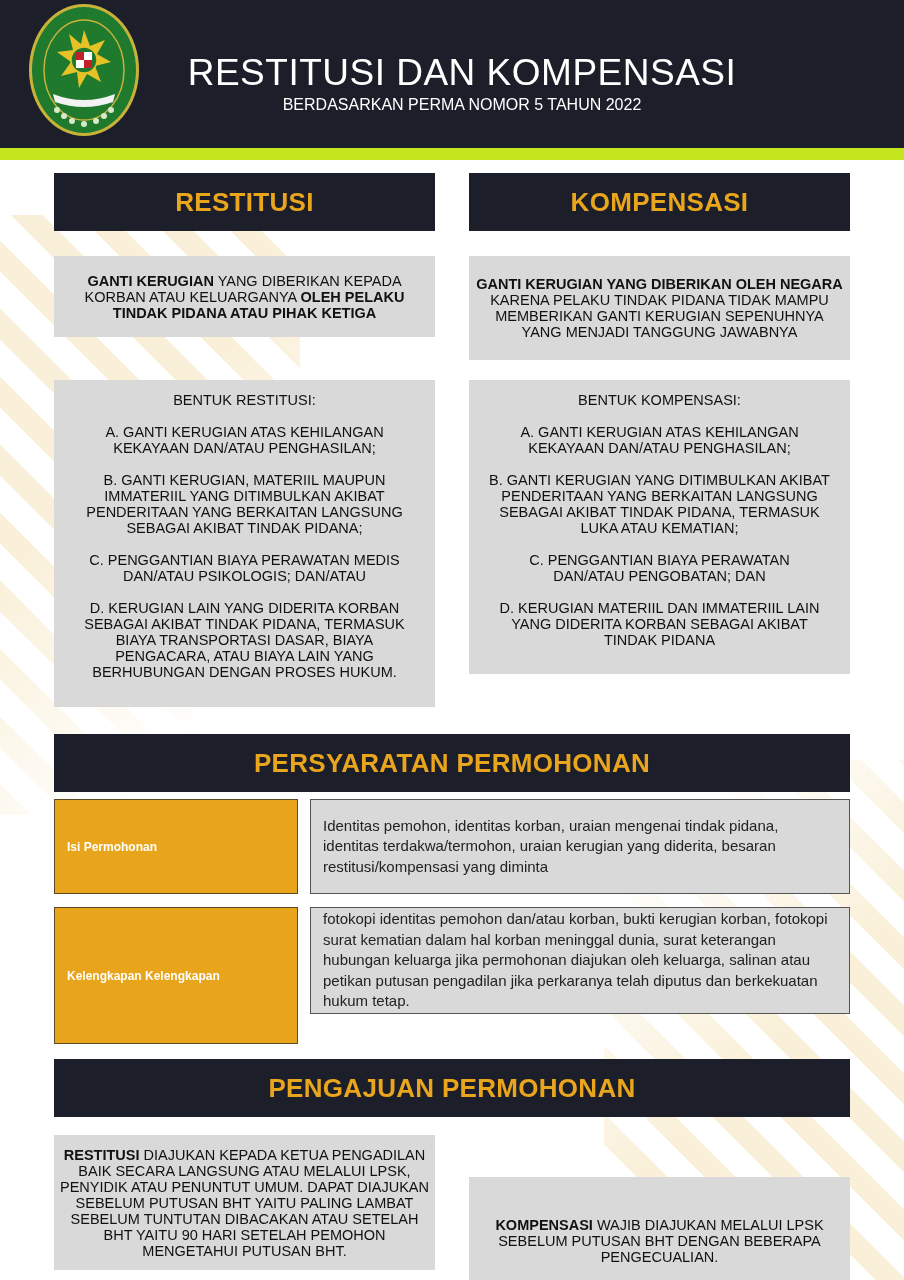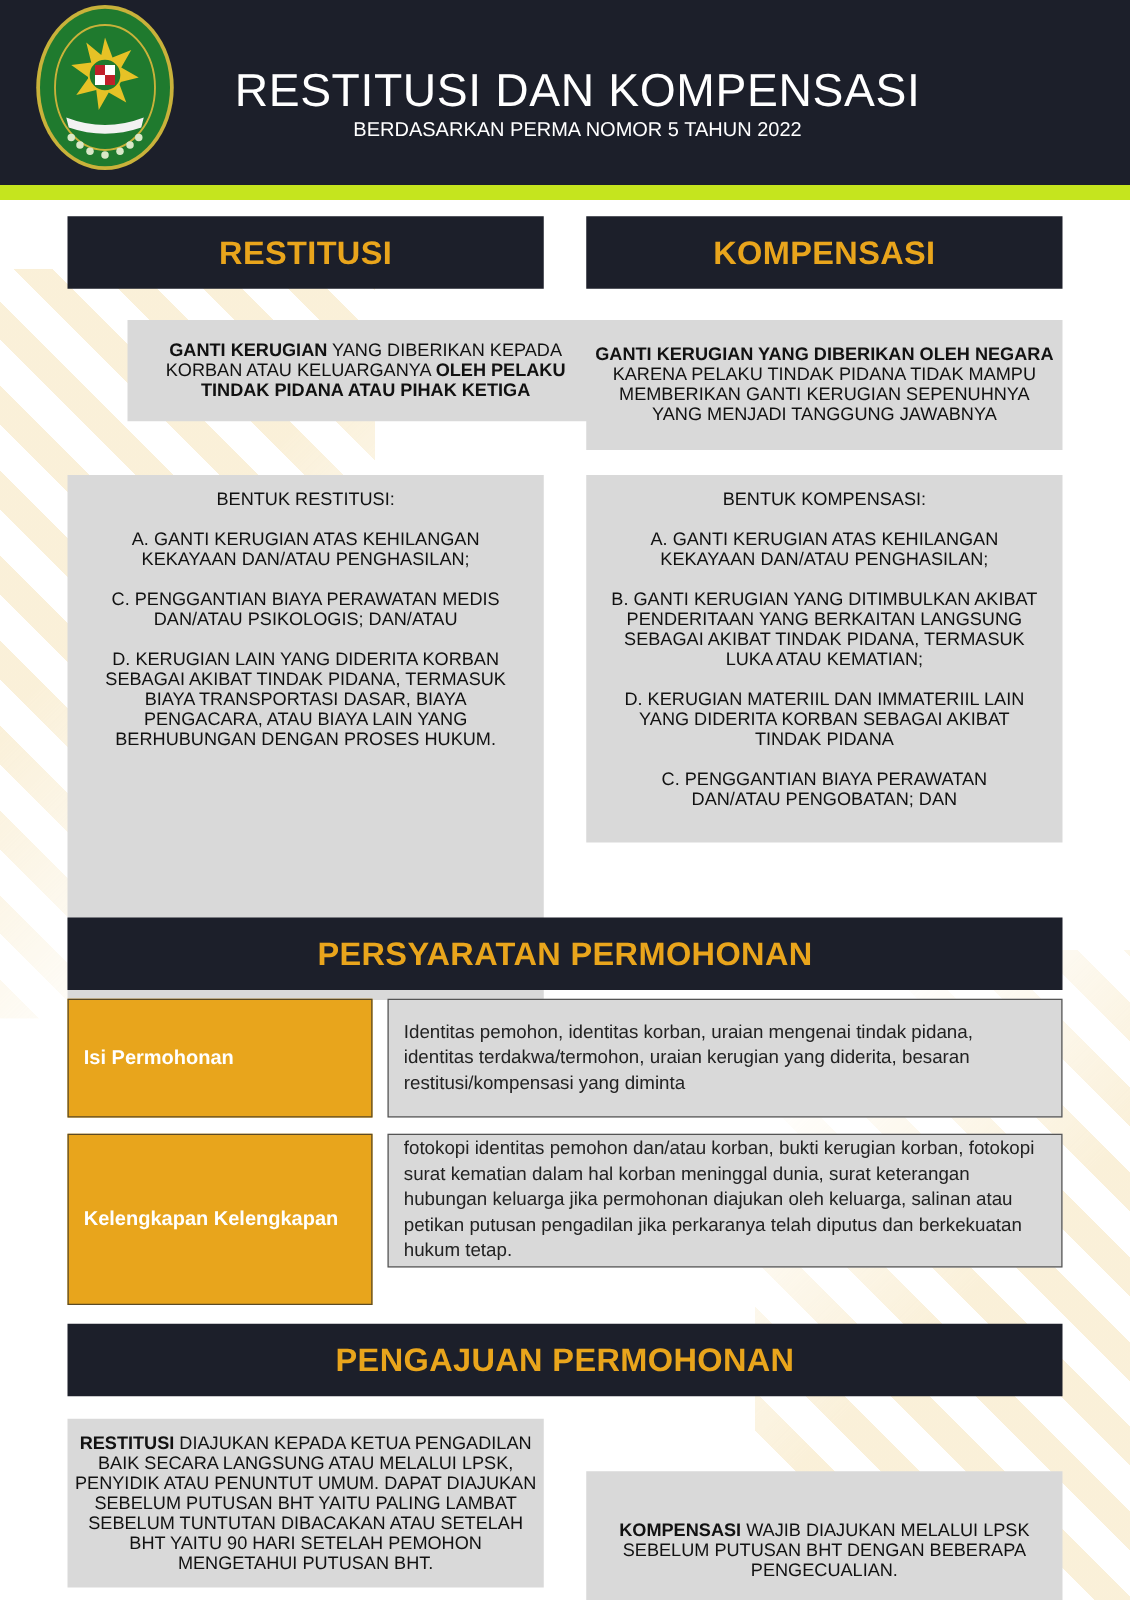--- a/index.html
+++ b/index.html
@@ -38,21 +38,21 @@
   
   .gbox { position: absolute; background: #d9d9d9; display: flex; flex-direction: column; align-items: center;
     text-align: center; font-family: "Liberation Sans", sans-serif; font-size: 14.5px; line-height: 16px; color: #111;
     text-transform: uppercase; }
   .gbox b { font-weight: 700; }
   .gbox p { margin: 0; }
   .gbox .gap { margin-top: 16px; }
 
   
   .req-label { position: absolute; background: #e8a51c; border: 1.5px solid #5b4a25; display: flex; align-items: center;
-    padding-left: 12px; color: #fff; font-family: "Liberation Sans", sans-serif; font-weight: 700; font-size: 16px; }
+    padding-left: 12px; color: #fff; font-family: "Liberation Sans", sans-serif; font-weight: 700; font-size: 12px; }
   .req-val { position: absolute; background: #d9d9d9; border: 1.5px solid #555; display: flex; align-items: center;
     padding: 0 12px; color: #222; font-family: "Liberation Sans", sans-serif; font-size: 15px; line-height: 20.5px; }
 </style>
 </head>
 <body>
 
 <div class="stripes left"></div>
 <div class="stripes right"></div>
 
 <div class="header">
@@ -80,39 +80,40 @@
     </g>
   </svg>
   <div class="title">RESTITUSI DAN KOMPENSASI</div>
   <div class="subtitle">BERDASARKAN PERMA NOMOR 5 TAHUN 2022</div>
 </div>
 <div class="header-bar"></div>
 
 <div class="sec-head" style="left:54px; top:173px; width:381px; height:58px;">RESTITUSI</div>
 <div class="sec-head" style="left:469px; top:173px; width:381px; height:58px;">KOMPENSASI</div>
 
-<div class="gbox" style="left:54px; top:256px; width:381px; height:81px; justify-content:center; padding:0 16px;margin-left:48px;">
+<div class="gbox" style="left:54px; top:256px; width:381px; height:81px; justify-content:center; padding:0 16px;">
   <p><b>GANTI KERUGIAN</b><span> YANG DIBERIKAN KEPADA KORBAN ATAU KELUARGANYA </span><b>OLEH PELAKU TINDAK PIDANA ATAU PIHAK KETIGA</b></p>
 </div>
 <div class="gbox" style="left:469px; top:256px; width:381px; height:104px; justify-content:center; padding:0 6px;">
   <p><b>GANTI KERUGIAN YANG DIBERIKAN OLEH NEGARA</b><span> KARENA PELAKU TINDAK PIDANA TIDAK MAMPU MEMBERIKAN GANTI KERUGIAN SEPENUHNYA YANG MENJADI TANGGUNG JAWABNYA</span></p>
 </div>
 
-<div class="gbox" style="left:54px; top:380px; width:381px; height:420px; padding:12px 10px 0;">
+<div class="gbox" style="left:54px; top:380px; width:381px; height:327px; padding:12px 10px 0;">
   <p>BENTUK RESTITUSI:</p>
   <p class="gap" style="padding:0 20px;">A. GANTI KERUGIAN ATAS KEHILANGAN KEKAYAAN DAN/ATAU PENGHASILAN;</p>
+  <p class="gap" style="padding:0 6px;">B. GANTI KERUGIAN, MATERIIL MAUPUN IMMATERIIL YANG DITIMBULKAN AKIBAT PENDERITAAN YANG BERKAITAN LANGSUNG SEBAGAI AKIBAT TINDAK PIDANA;</p>
   <p class="gap" style="padding:0 10px;">C. PENGGANTIAN BIAYA PERAWATAN MEDIS DAN/ATAU PSIKOLOGIS; DAN/ATAU</p>
   <p class="gap" style="padding:0 8px;">D. KERUGIAN LAIN YANG DIDERITA KORBAN SEBAGAI AKIBAT TINDAK PIDANA, TERMASUK BIAYA TRANSPORTASI DASAR, BIAYA PENGACARA, ATAU BIAYA LAIN YANG BERHUBUNGAN DENGAN PROSES HUKUM.</p>
 </div>
 <div class="gbox" style="left:469px; top:380px; width:381px; height:294px; padding:12px 6px 0;">
   <p>BENTUK KOMPENSASI:</p>
   <p class="gap" style="padding:0 24px;">A. GANTI KERUGIAN ATAS KEHILANGAN KEKAYAAN DAN/ATAU PENGHASILAN;</p>
   <p class="gap" style="padding:0 4px;">B. GANTI KERUGIAN YANG DITIMBULKAN AKIBAT PENDERITAAN YANG BERKAITAN LANGSUNG SEBAGAI AKIBAT TINDAK PIDANA, TERMASUK LUKA ATAU KEMATIAN;</p>
+  <p class="gap" style="padding:0 40px;">C. PENGGANTIAN BIAYA PERAWATAN DAN/ATAU PENGOBATAN; DAN</p>
   <p class="gap" style="padding:0 10px;">D. KERUGIAN MATERIIL DAN IMMATERIIL LAIN YANG DIDERITA KORBAN SEBAGAI AKIBAT TINDAK PIDANA</p>
-  <p class="gap" style="padding:0 40px;">C. PENGGANTIAN BIAYA PERAWATAN DAN/ATAU PENGOBATAN; DAN</p>
 </div>
 
 <div class="sec-head" style="left:54px; top:734px; width:796px; height:58px;">PERSYARATAN PERMOHONAN</div>
 
 <div class="req-label" style="left:54px; top:799px; width:244px; height:95px;">Isi Permohonan</div>
 <div class="req-val" style="left:310px; top:799px; width:540px; height:95px;">Identitas pemohon, identitas korban, uraian mengenai tindak pidana, identitas terdakwa/termohon, uraian kerugian yang diderita, besaran restitusi/kompensasi yang diminta</div>
 
 <div class="req-label" style="left:54px; top:907px; width:244px; height:137px;">Kelengkapan Kelengkapan</div>
 <div class="req-val" style="left:310px; top:907px; width:540px; height:107px;">fotokopi identitas pemohon dan/atau korban, bukti kerugian korban, fotokopi surat kematian dalam hal korban meninggal dunia, surat keterangan hubungan keluarga jika permohonan diajukan oleh keluarga, salinan atau petikan putusan pengadilan jika perkaranya telah diputus dan berkekuatan hukum tetap.</div>
 

